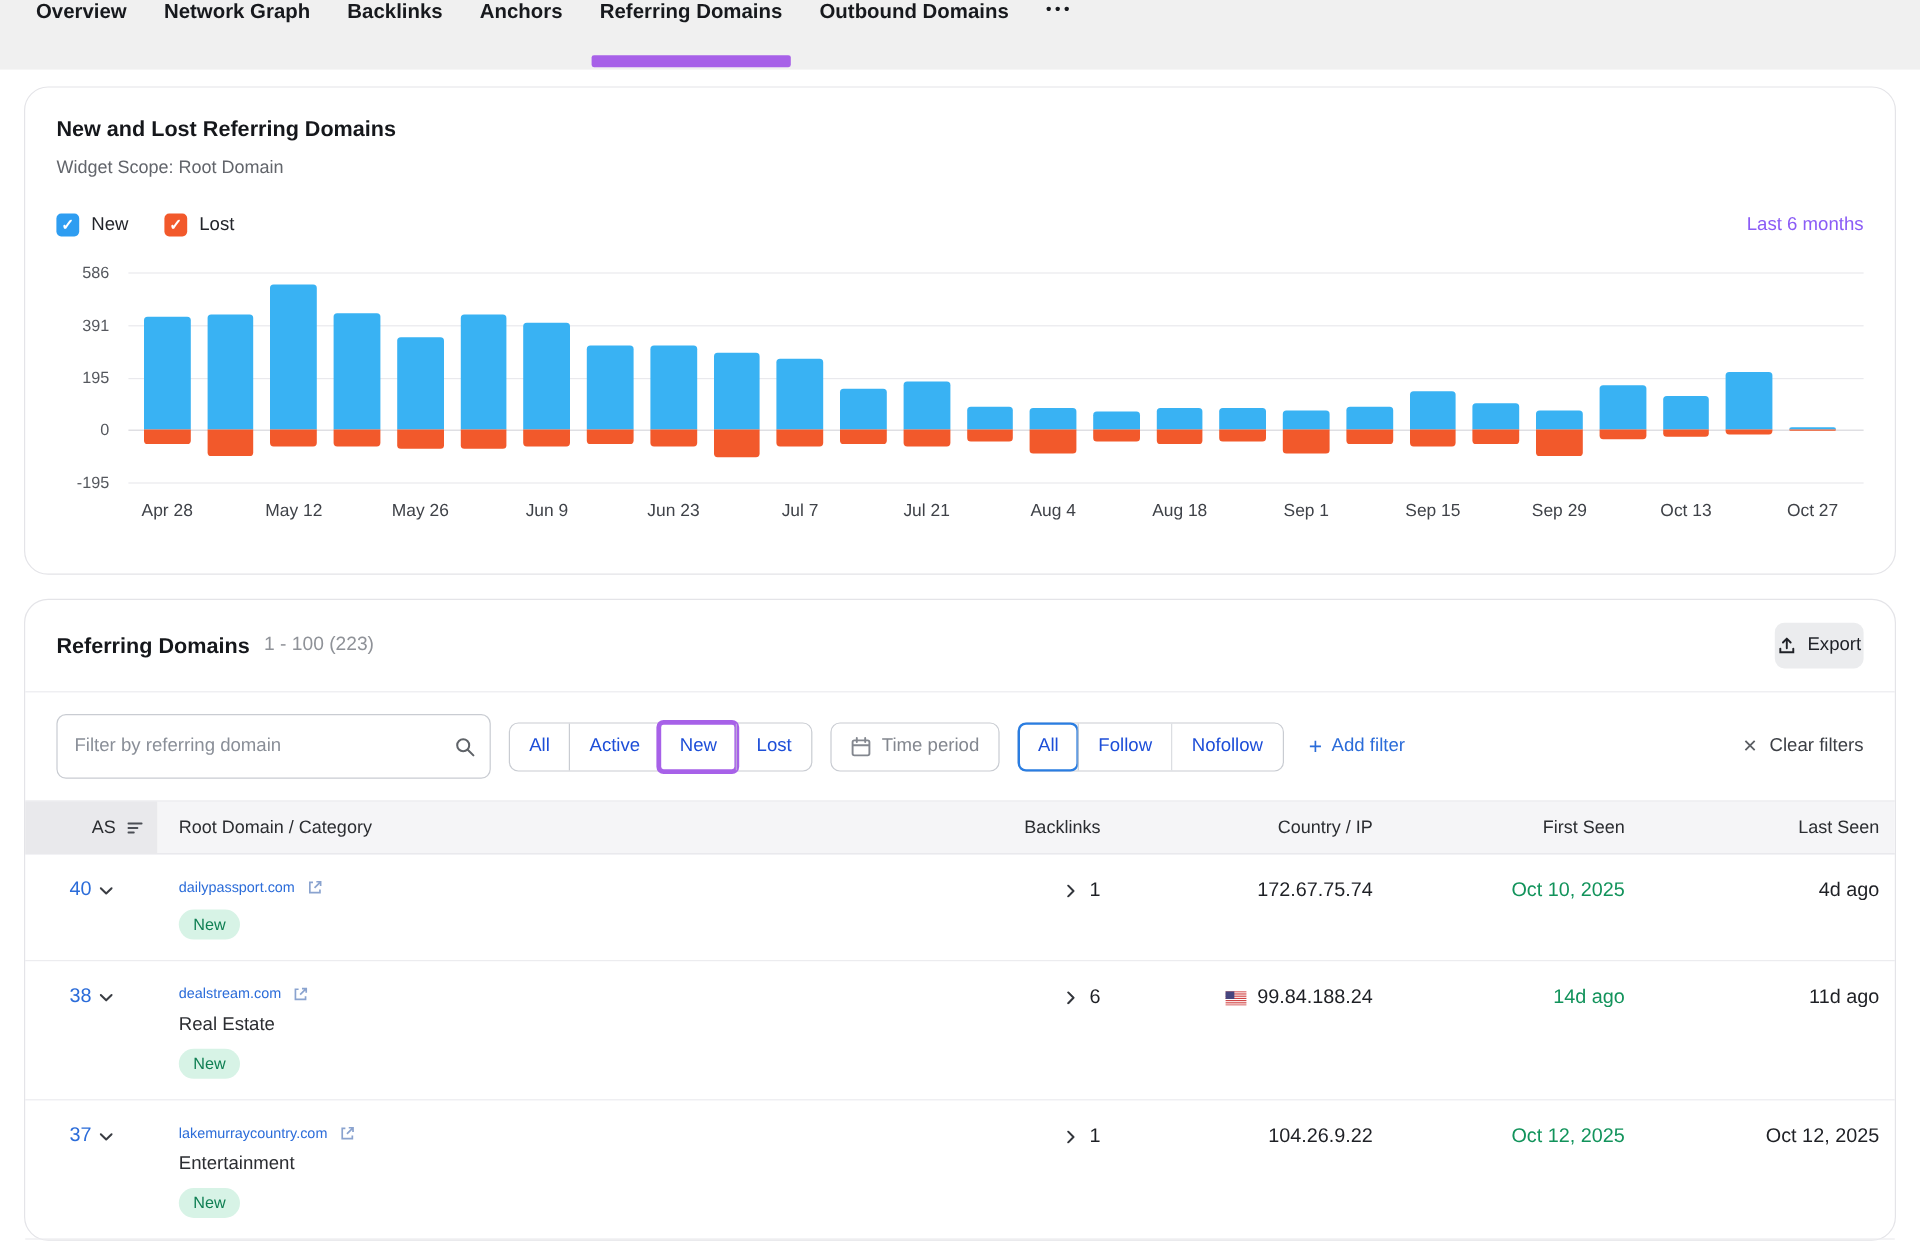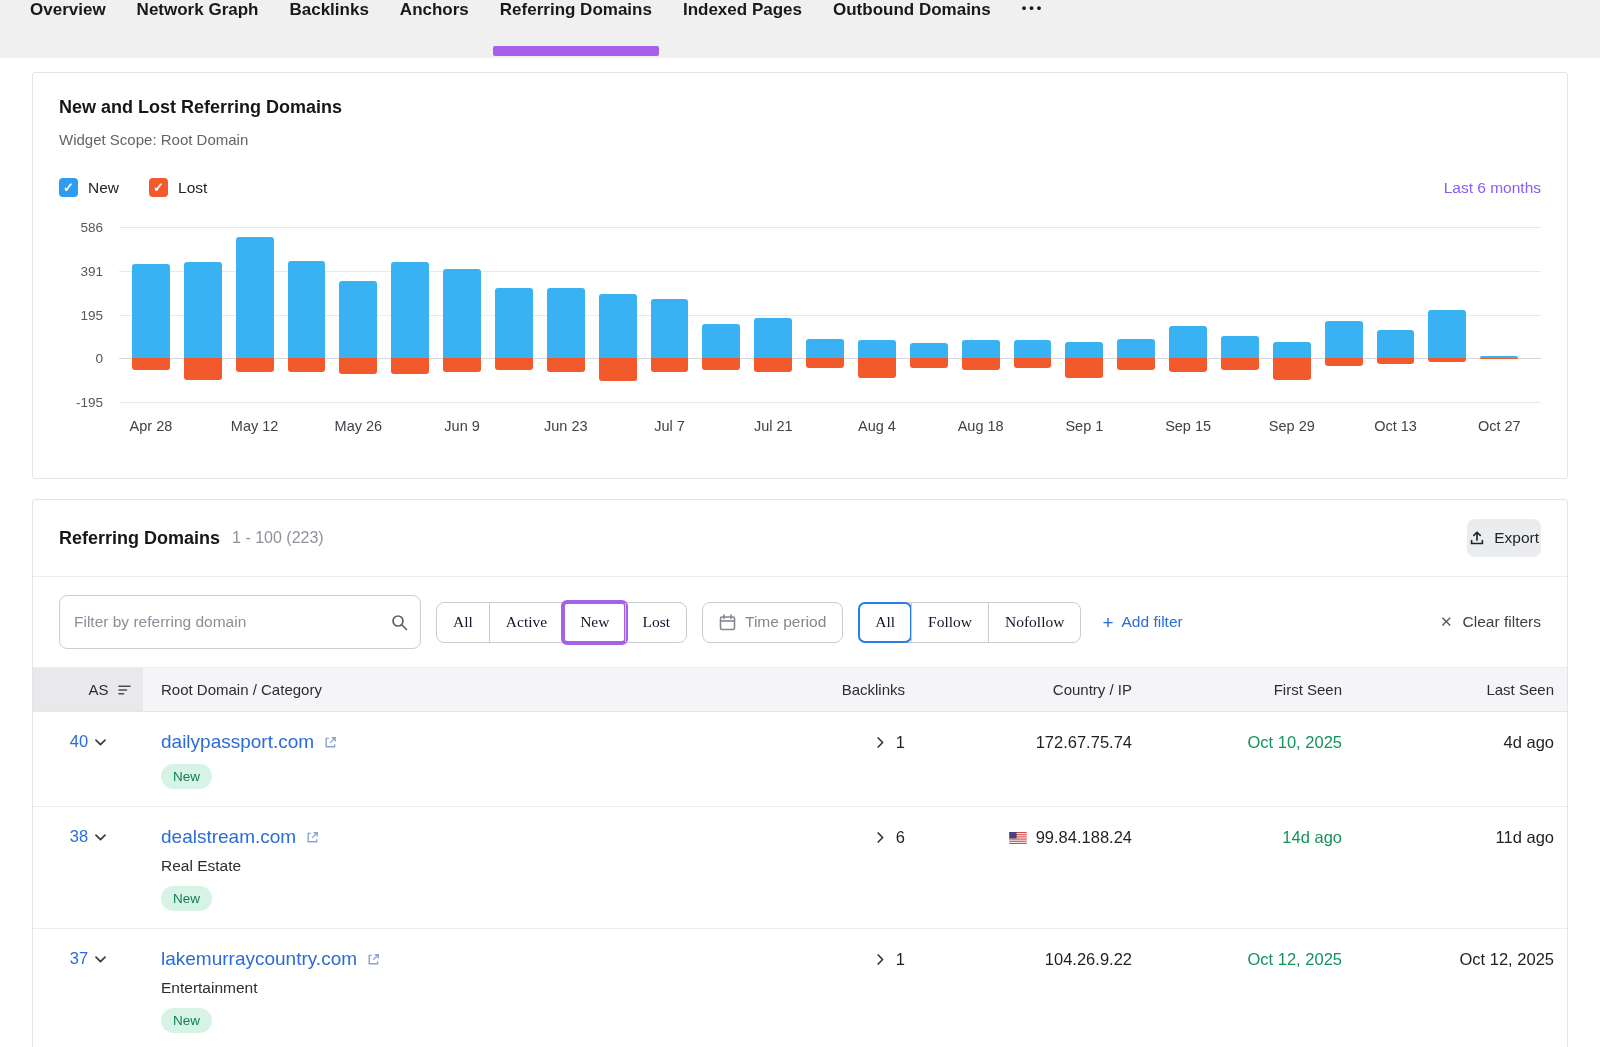--- a/index.html
+++ b/index.html
@@ -10,21 +10,21 @@
   .topnav { background: #f0f0f0; height: 58px; display: flex; align-items: center;
     padding: 0 30px; }
   .nav-tabs { display: flex; align-items: center; gap: 31px; height: 100%; }
   .nav-tab { position: relative; font-size: 17px; font-weight: 600; color: #17191d;
     height: 100%; display: flex; align-items: flex-start; cursor: pointer; white-space: nowrap; }
   .nav-tab.more { font-size: 13px; letter-spacing: 3px; font-weight: 700; padding-bottom: 6px; }
   .tab-underline { position: absolute; left: -7px; right: -7px; bottom: 2px; height: 10px;
     background: var(--purple, #a761e8); border-radius: 2px; }
 
   
-  .card { margin: 14px 32px 0; border: 1px solid #e4e4e8; border-radius: 3px; background: #fff; }
+  .card { margin: 14px 20px 0; border: 1px solid #e4e4e8; border-radius: 20px; background: #fff; }
   .chart-card { padding: 24px 26px 26px; }
   .card-title { font-size: 18px; font-weight: 700; color: #15171b; }
   .card-subtitle { margin-top: 13px; font-size: 15px; color: #62656b; }
 
   .legend-row { display: flex; align-items: center; gap: 30px; margin-top: 30px; }
   .legend-item { display: flex; align-items: center; gap: 10px; font-size: 15.5px;
     color: #22242a; cursor: pointer; }
   .cb { width: 19px; height: 19px; border-radius: 4px; display: flex; align-items: center;
     justify-content: center; }
   .cb .check { color: #fff; font-size: 13px; font-weight: 700; line-height: 1; }
@@ -57,22 +57,22 @@
   .filter-row { display: flex; align-items: center; gap: 15px; padding: 18px 26px; }
   .search-box { width: 362px; height: 54px; border: 1px solid #c9ccd2; border-radius: 8px;
     display: flex; align-items: center; padding: 0 12px 0 14px; background: #fff; }
   .search-box input { flex: 1; border: none; outline: none; font-size: 15.5px;
     font-family: inherit; color: #1a1c20; background: transparent; }
   .search-box input::placeholder { color: #8a8f98; }
   .icon { display: inline-flex; align-items: center; justify-content: center; line-height: 0; }
 
   .segmented { display: flex; height: 41px; border: 1px solid #c9ccd2; border-radius: 8px;
     background: #fff; }
-  .seg-btn { border: none; background: none; font-family: Liberation Serif, serif; font-size: 15.5px;
-    color: #0f172a; padding: 0 16px; height: 100%; border-left: 1px solid #c9ccd2;
+  .seg-btn { border: none; background: none; font-family: Liberation Sans, sans-serif; font-size: 15.5px;
+    color: #1d4ed8; padding: 0 16px; height: 100%; border-left: 1px solid #c9ccd2;
     cursor: pointer; position: relative; }
   .seg-btn:first-child { border-left: none; border-radius: 7px 0 0 7px; }
   .seg-btn:last-child { border-radius: 0 7px 7px 0; }
   .seg-highlight::after { content: ''; position: absolute; inset: -3px; border: 4px solid
     var(--purple, #a761e8); border-radius: 6px; pointer-events: none; }
   .seg-selected::after { content: ''; position: absolute; inset: -1px; border: 2px solid
     var(--sel-blue, #2a7de1); border-radius: 7px; pointer-events: none; }
 
   .time-period-btn { display: flex; align-items: center; gap: 9px; height: 41px;
     border: 1px solid #c9ccd2; border-radius: 8px; background: #fff; padding: 0 16px;
@@ -95,21 +95,21 @@
     justify-content: center; gap: 9px; padding-right: 0; cursor: pointer; }
   .th-domain { text-align: left; padding-left: 18px; }
 
   .trow { border-bottom: 1px solid #ececef; padding: 19px 0 17px; align-items: start; }
   .td { font-size: 16.5px; color: #1e2025; }
   .td-as { display: flex; justify-content: center; align-items: center; gap: 7px;
     color: var(--blue, #2b6cd9); cursor: pointer; padding-top: 1px; }
   .td-as .chev { color: #3a3d43; display: inline-flex; margin-top: 2px; }
   .td-domain { padding-left: 18px; }
   .domain-line { display: flex; align-items: center; gap: 9px; }
-  .domain-link { color: var(--blue, #2b6cd9); text-decoration: none; font-size: 19px; cursor: pointer; }
+  .domain-link { color: var(--blue, #2b6cd9); text-decoration: none; font-size: 12px; cursor: pointer; }
   .ext { color: #8aa3cf; margin-top: 1px; }
   .category { margin-top: 9px; font-size: 15.5px; color: #2b2d31; }
   .badge-wrap { margin-top: 11px; }
   .badge { display: inline-block; background: var(--badge-bg, #d7f3e6);
     color: var(--badge-text, #0f7f53); font-size: 13.5px; padding: 5px 12px;
     border-radius: 13px; }
   .td-backlinks { display: flex; justify-content: flex-end; align-items: center; gap: 12px;
     padding-right: 13px; padding-top: 2px; }
   .td-backlinks .chev { color: #33363c; display: inline-flex; cursor: pointer; }
   .td-country { display: flex; justify-content: flex-end; align-items: center; gap: 9px;
@@ -133,23 +133,20 @@
         <span>Backlinks</span>
       </div>
       <div class="nav-tab">
         <span>Anchors</span>
       </div>
       <div class="nav-tab active">
         <span>Referring Domains</span>
         <span class="tab-underline"></span>
       </div>
       <div class="nav-tab">
-        <span>Indexed Pages</span>
-      </div>
-      <div class="nav-tab">
         <span>Outbound Domains</span>
       </div>
       <div class="nav-tab more">•••</div>
     </div>
 </div>
 
 <section class="card chart-card">
   <h2 class="card-title">New and Lost Referring Domains</h2>
   <div class="card-subtitle">Widget Scope: Root Domain</div>
 

